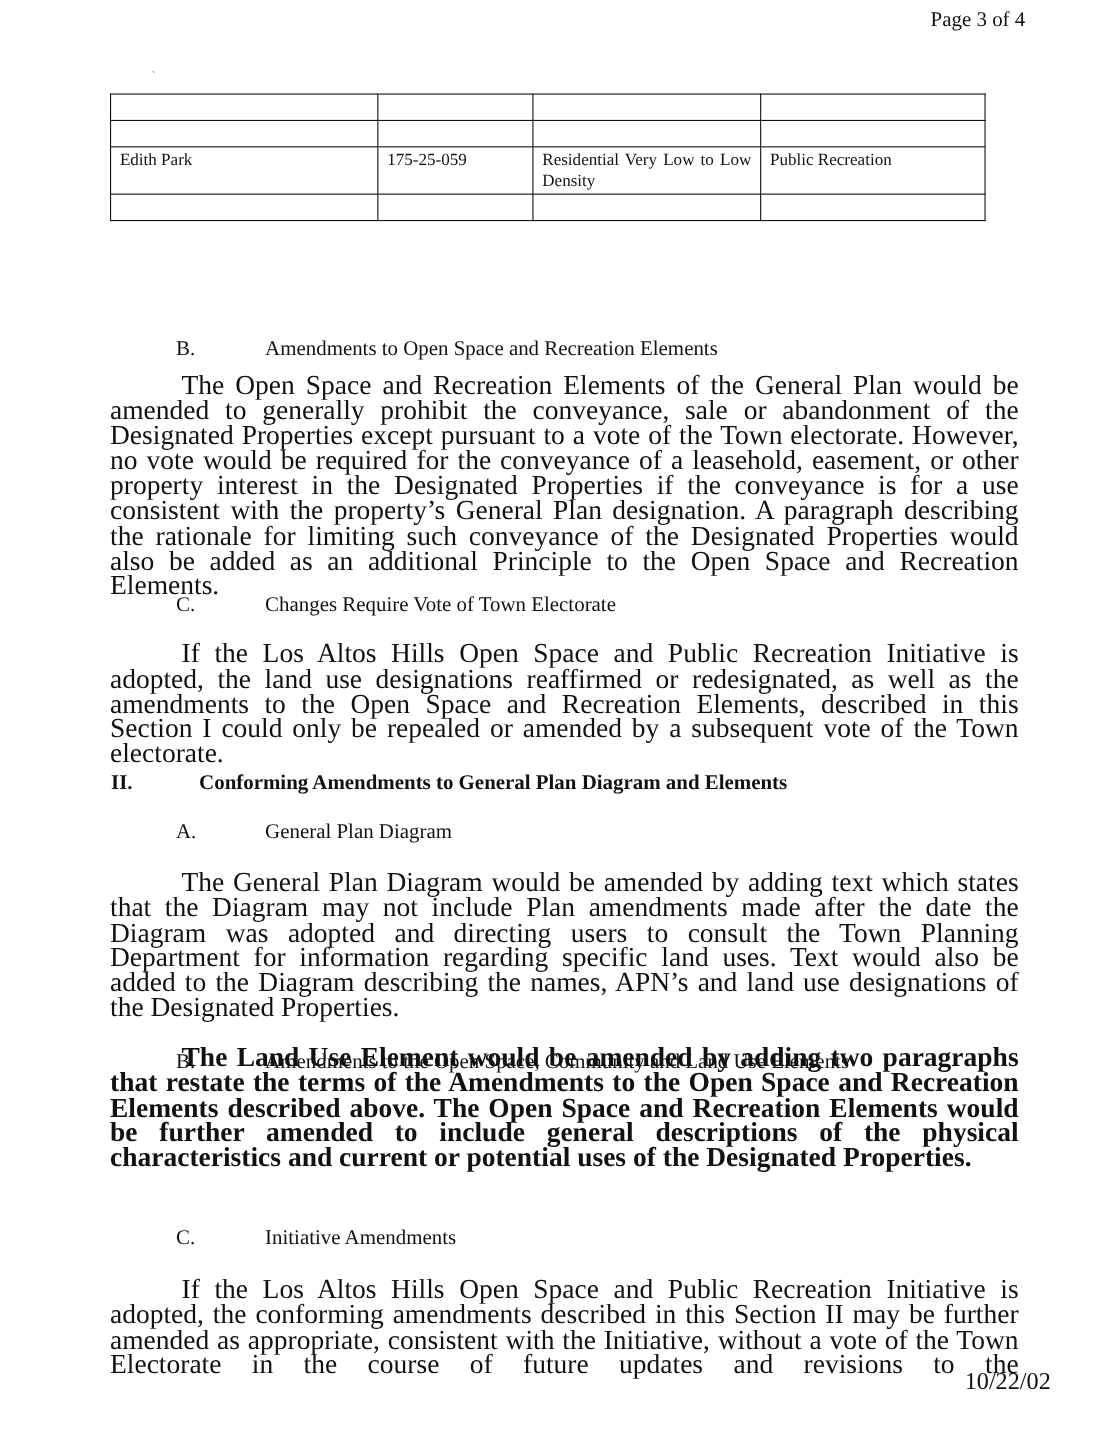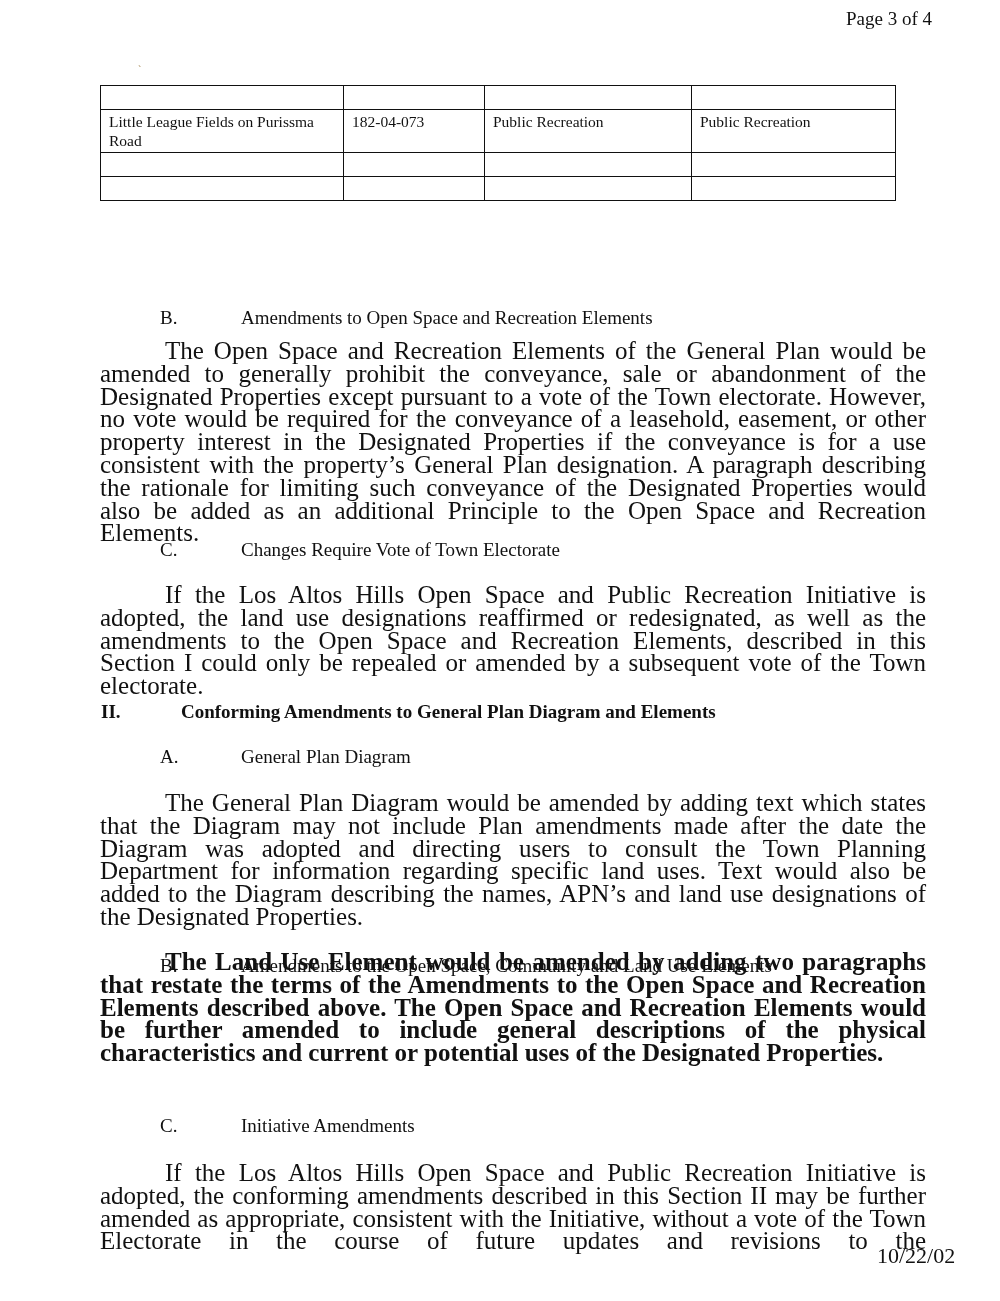--- a/index.html
+++ b/index.html
@@ -42,32 +42,34 @@
 <div id="tick-mark" class="abs">`</div>
 
 <table class="props">
   <tbody>
       <tr class="spacer">
         <td class="c1"></td>
         <td class="c2"></td>
         <td class="c3"></td>
         <td></td>
       </tr>
-  <tr class="data">
-    <td class="c1">Little League Fields on Purissma Road</td>
-    <td class="c2">182-04-073</td>
-    <td class="c3">Public Recreation</td>
-    <td>Public Recreation</td>
-  </tr>
   <tr class="spacer">
         <td class="c1"></td>
         <td class="c2"></td>
         <td class="c3"></td>
         <td></td>
       </tr>
+  <tr class="data">
+    <td class="c1">Edith Park</td>
+    <td class="c2">175-25-059</td>
+    <td class="c3 justify">
+          <span style="display:block;text-align:justify;text-align-last:left;">Residential Very Low to Low Density</span>
+        </td>
+    <td>Public Recreation</td>
+  </tr>
   <tr class="spacer">
         <td class="c1"></td>
         <td class="c2"></td>
         <td class="c3"></td>
         <td></td>
       </tr>
 </tbody>
   </table>
 
 <div class="abs heading" style="top:307px;left:0;width:1000px;">

